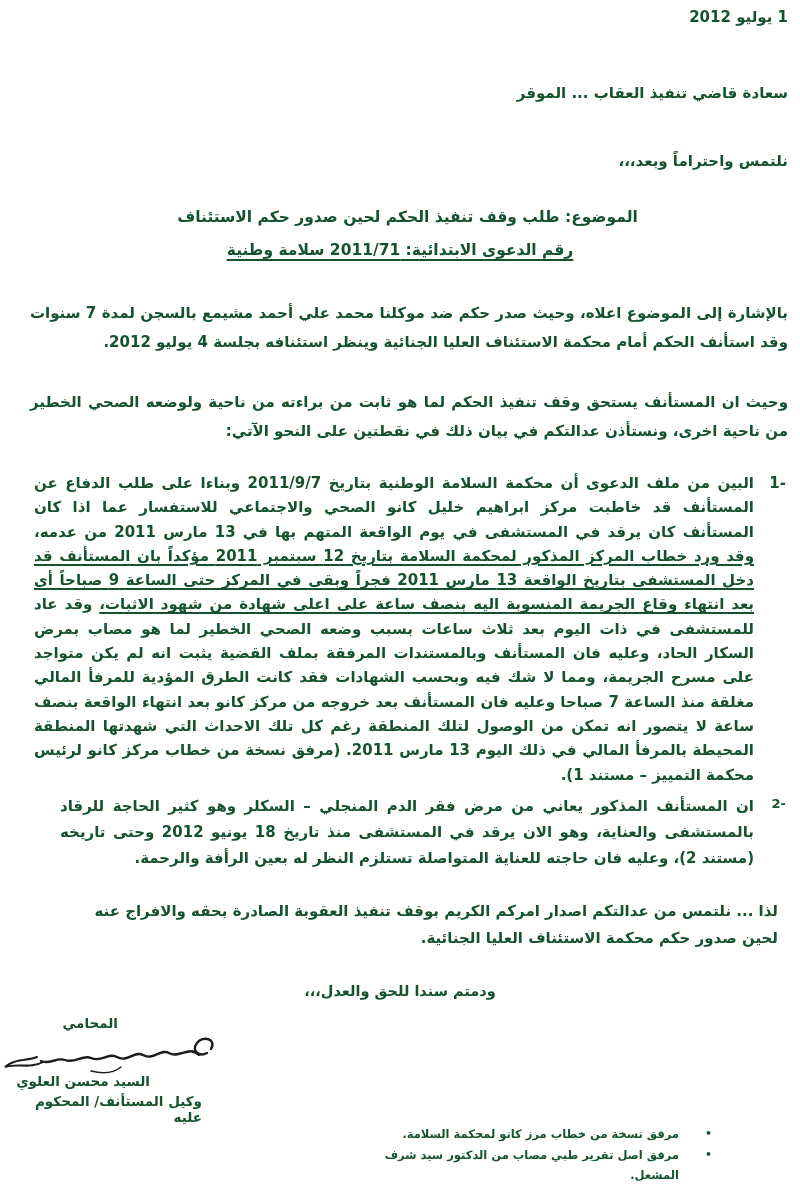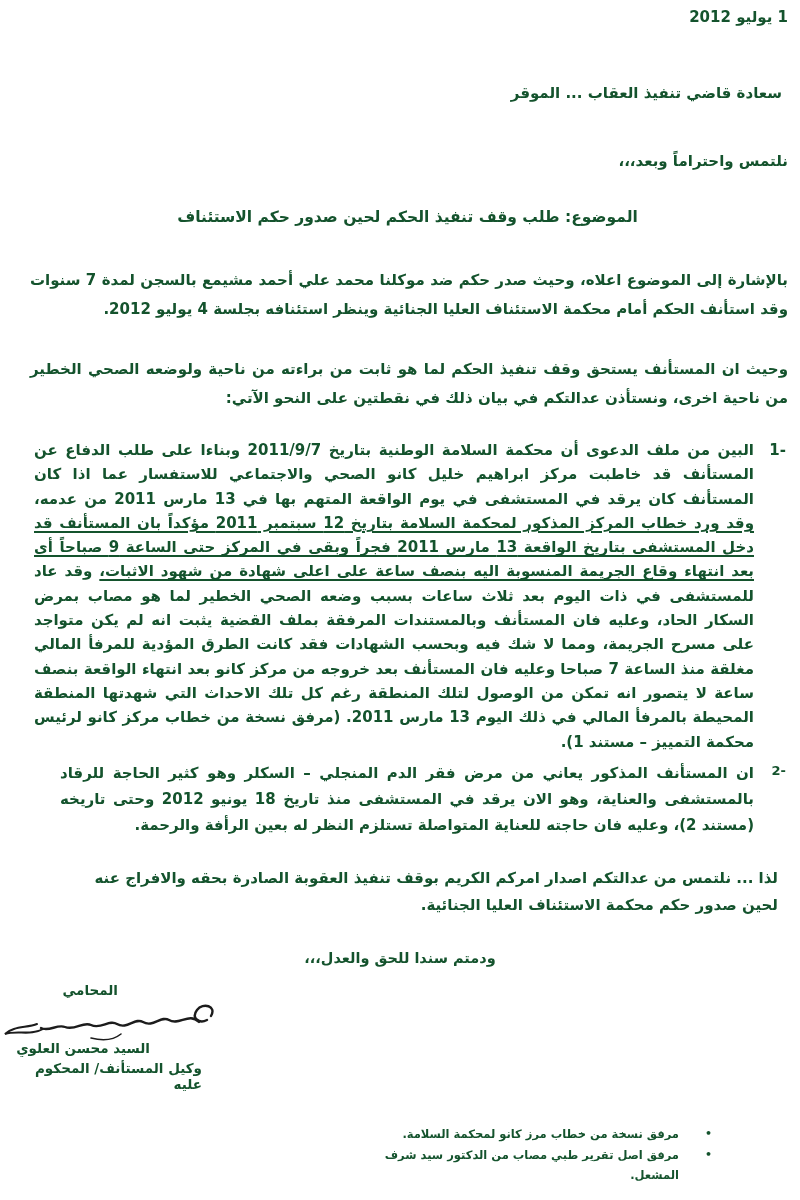--- a/index.html
+++ b/index.html
@@ -16,21 +16,21 @@
     font-weight:bold;
   }
   .line{white-space:nowrap;}
   .date-line{
     font-size:15px;
     padding-right:12px;
     text-align:right;
   }
   .addressee-line{
     font-size:15px;
-    padding-right:18px;
+    padding-right:12px;
     margin-top:58px;
     text-align:right;
   }
   .salutation-line{
     font-size:15px;
     padding-right:12px;
     margin-top:50px;
     text-align:right;
   }
   .subject-line{
@@ -150,20 +150,21 @@
 <div class="sheet">
 
   <div class="line date-line">1 يوليو 2012</div>
 
   <div class="line addressee-line">سعادة قاضي تنفيذ العقاب ... الموقر</div>
 
   <div class="line salutation-line">نلتمس واحتراماً وبعد،،،</div>
 
   <div class="subject-line">الموضوع: طلب وقف تنفيذ الحكم لحين صدور حكم الاستئناف</div>
 
+  <div class="case-number-line">رقم الدعوى الابتدائية: 2011/71 سلامة وطنية</div>
 
   <div class="para intro-para">بالإشارة إلى الموضوع اعلاه، وحيث صدر حكم ضد موكلنا محمد علي أحمد مشيمع بالسجن لمدة 7 سنوات وقد استأنف الحكم أمام محكمة الاستئناف العليا الجنائية وينظر استئنافه بجلسة 4 يوليو 2012.</div>
 
   <div class="para grounds-para">وحيث ان المستأنف يستحق وقف تنفيذ الحكم لما هو ثابت من براءته من ناحية ولوضعه الصحي الخطير من ناحية اخرى، ونستأذن عدالتكم في بيان ذلك في نقطتين على النحو الآتي:</div>
 
   <div class="points">
 
     <div class="point point-1">
       <span class="point-number">1-</span>
       <div class="point-text"><span>البين من ملف الدعوى أن محكمة السلامة الوطنية بتاريخ 2011/9/7 وبناءا على طلب الدفاع عن المستأنف قد خاطبت مركز ابراهيم خليل كانو الصحي والاجتماعي للاستفسار عما اذا كان المستأنف كان يرقد في المستشفى في يوم الواقعة المتهم بها في 13 مارس 2011 من عدمه، </span><span class="underlined-passage">وقد ورد خطاب المركز المذكور لمحكمة السلامة بتاريخ 12 سبتمبر 2011 مؤكداً بان المستأنف قد دخل المستشفى بتاريخ الواقعة 13 مارس 2011 فجراً وبقى في المركز حتى الساعة 9 صباحاً أى بعد انتهاء وقاع الجريمة المنسوبة اليه بنصف ساعة على اعلى شهادة من شهود الاثبات،</span><span> وقد عاد للمستشفى في ذات اليوم بعد ثلاث ساعات بسبب وضعه الصحي الخطير لما هو مصاب بمرض السكار الحاد، وعليه فان المستأنف وبالمستندات المرفقة بملف القضية يثبت انه لم يكن متواجد على مسرح الجريمة، ومما لا شك فيه وبحسب الشهادات فقد كانت الطرق المؤدية للمرفأ المالي مغلقة منذ الساعة 7 صباحا وعليه فان المستأنف بعد خروجه من مركز كانو بعد انتهاء الواقعة بنصف ساعة لا يتصور انه تمكن من الوصول لتلك المنطقة رغم كل تلك الاحداث التي شهدتها المنطقة المحيطة بالمرفأ المالي في ذلك اليوم 13 مارس 2011. (مرفق نسخة من خطاب مركز كانو لرئيس محكمة التمييز – مستند 1).</span></div>

